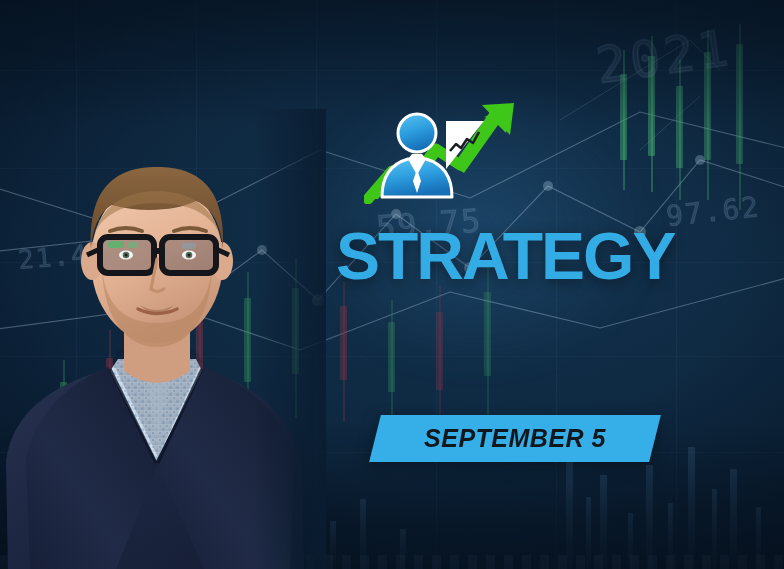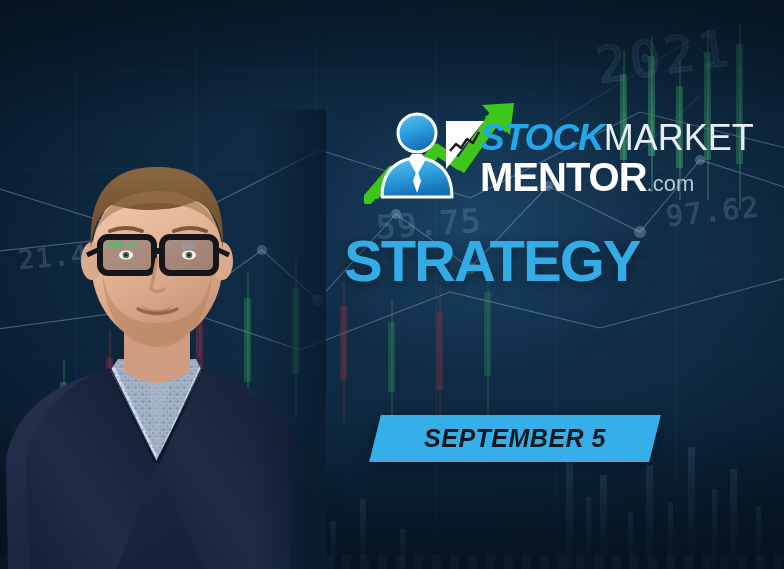--- a/index.html
+++ b/index.html
@@ -94,22 +94,22 @@
   .w-mentor{
     font-size:40px;font-weight:bold;color:#ffffff;letter-spacing:-1px;
   }
   .w-com{
     font-size:22px;font-weight:300;color:#b9c6d2;letter-spacing:0px;
   }
 
   
   .headline{position:absolute;left:336px;top:226px;width:448px;}
   .h-strategy{
-    font-size:58px;font-weight:bold;color:#33ace6;line-height:.92;
-    letter-spacing:-2px;margin:8px;
+    font-size:66px;font-weight:bold;color:#33ace6;line-height:.92;
+    letter-spacing:-2px;margin:0;
     text-shadow:0 3px 14px rgba(0,0,0,.45);
   }
   .h-session{
     font-size:82px;font-weight:bold;color:#ffffff;line-height:.92;
     letter-spacing:-2px;margin:0;margin-top:6px;
     text-shadow:0 3px 14px rgba(0,0,0,.45);
   }
 
   
   .date-banner{
@@ -377,28 +377,20 @@
 
         <g>
           <path d="M18,98 C18,74 30,64 44,60 L62,60 C76,64 88,74 88,98 Z" fill="url(#manG)" stroke="#ffffff" stroke-width="3" stroke-linejoin="round"></path>
           <circle cx="53" cy="34" r="19" fill="url(#manG)" stroke="#ffffff" stroke-width="3"></circle>
           <path d="M44,60 L53,76 L62,60 L58,55 L48,55 Z" fill="#ffffff"></path>
           <path d="M53,70 L49,82 L53,94 L57,82 Z" fill="#ffffff"></path>
         </g>
       </svg>
     </div>
 
-    <div class="logo-words">
-      <div class="wordline1">
-        <span class="w-stock">STOCK</span><span class="w-market">MARKET</span>
-      </div>
-      <div class="wordline2">
-        <span class="w-mentor">MENTOR</span><span class="w-com">.com</span>
-      </div>
-    </div>
   </div>
 
   <div class="headline">
     <div class="h-strategy">STRATEGY</div>
   </div>
 
   <div class="date-banner">
     <div class="date-text">SEPTEMBER 5</div>
   </div>
 

